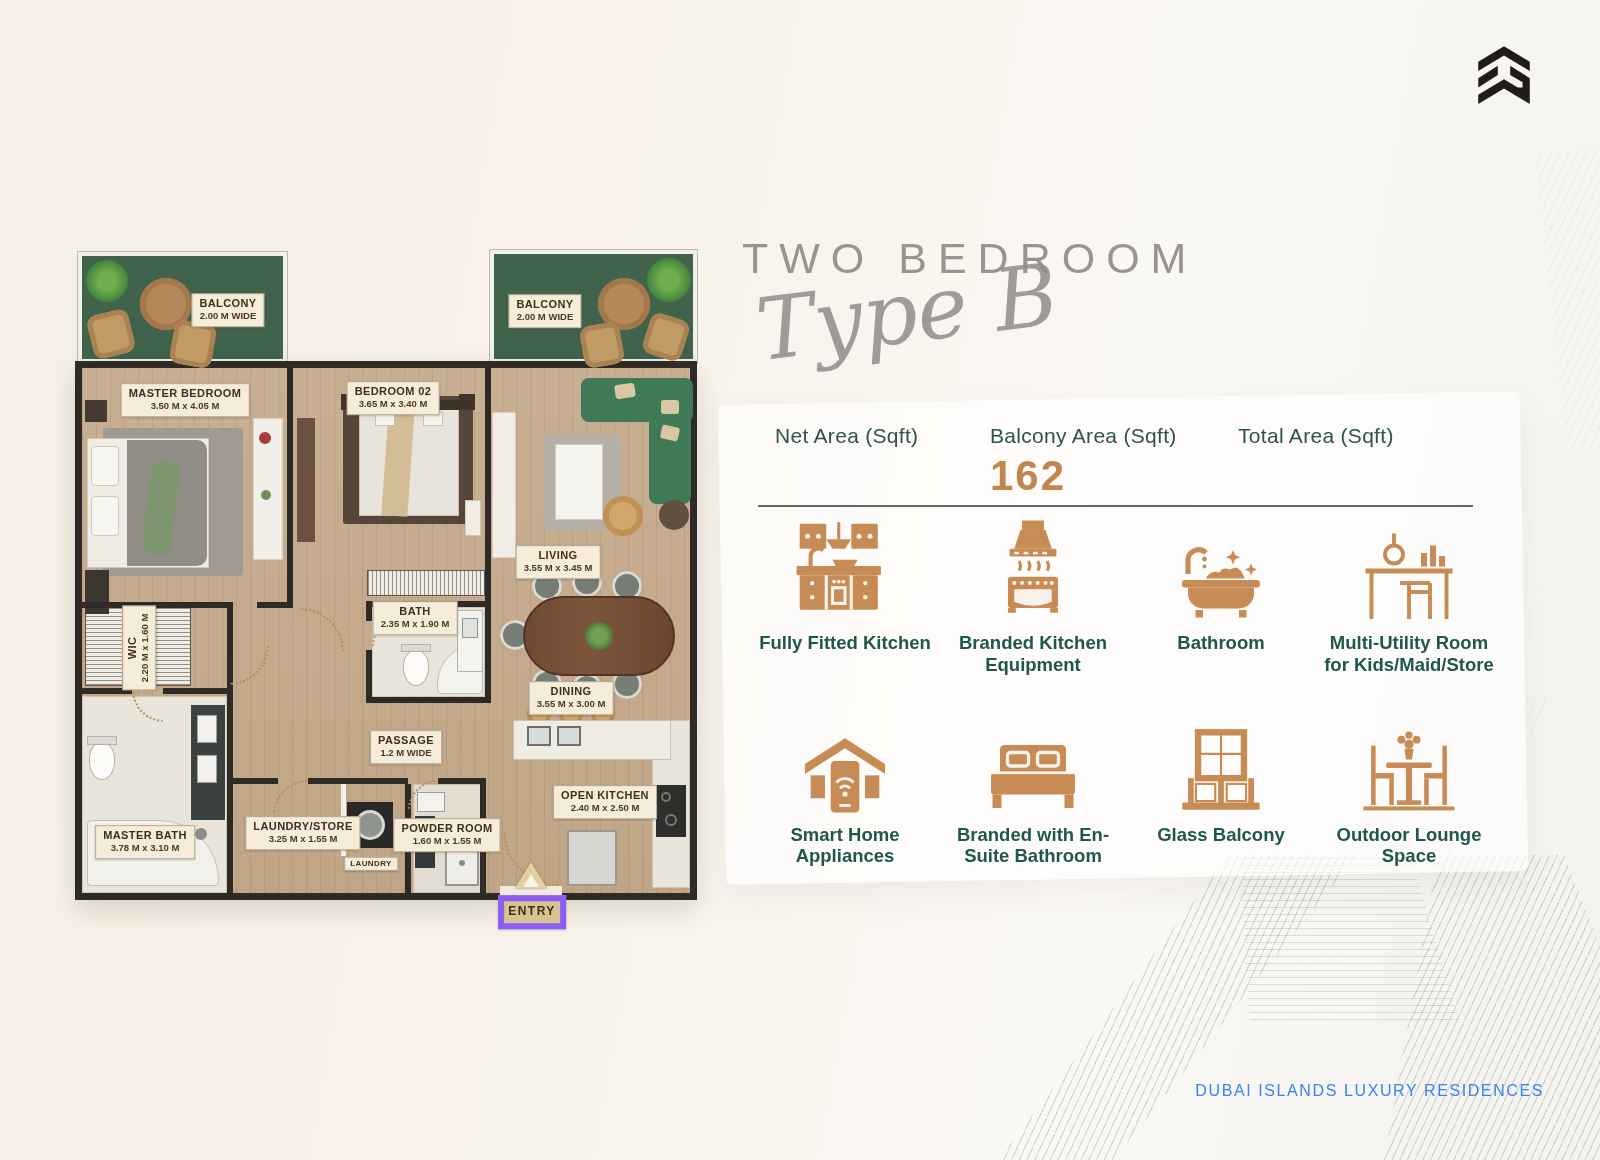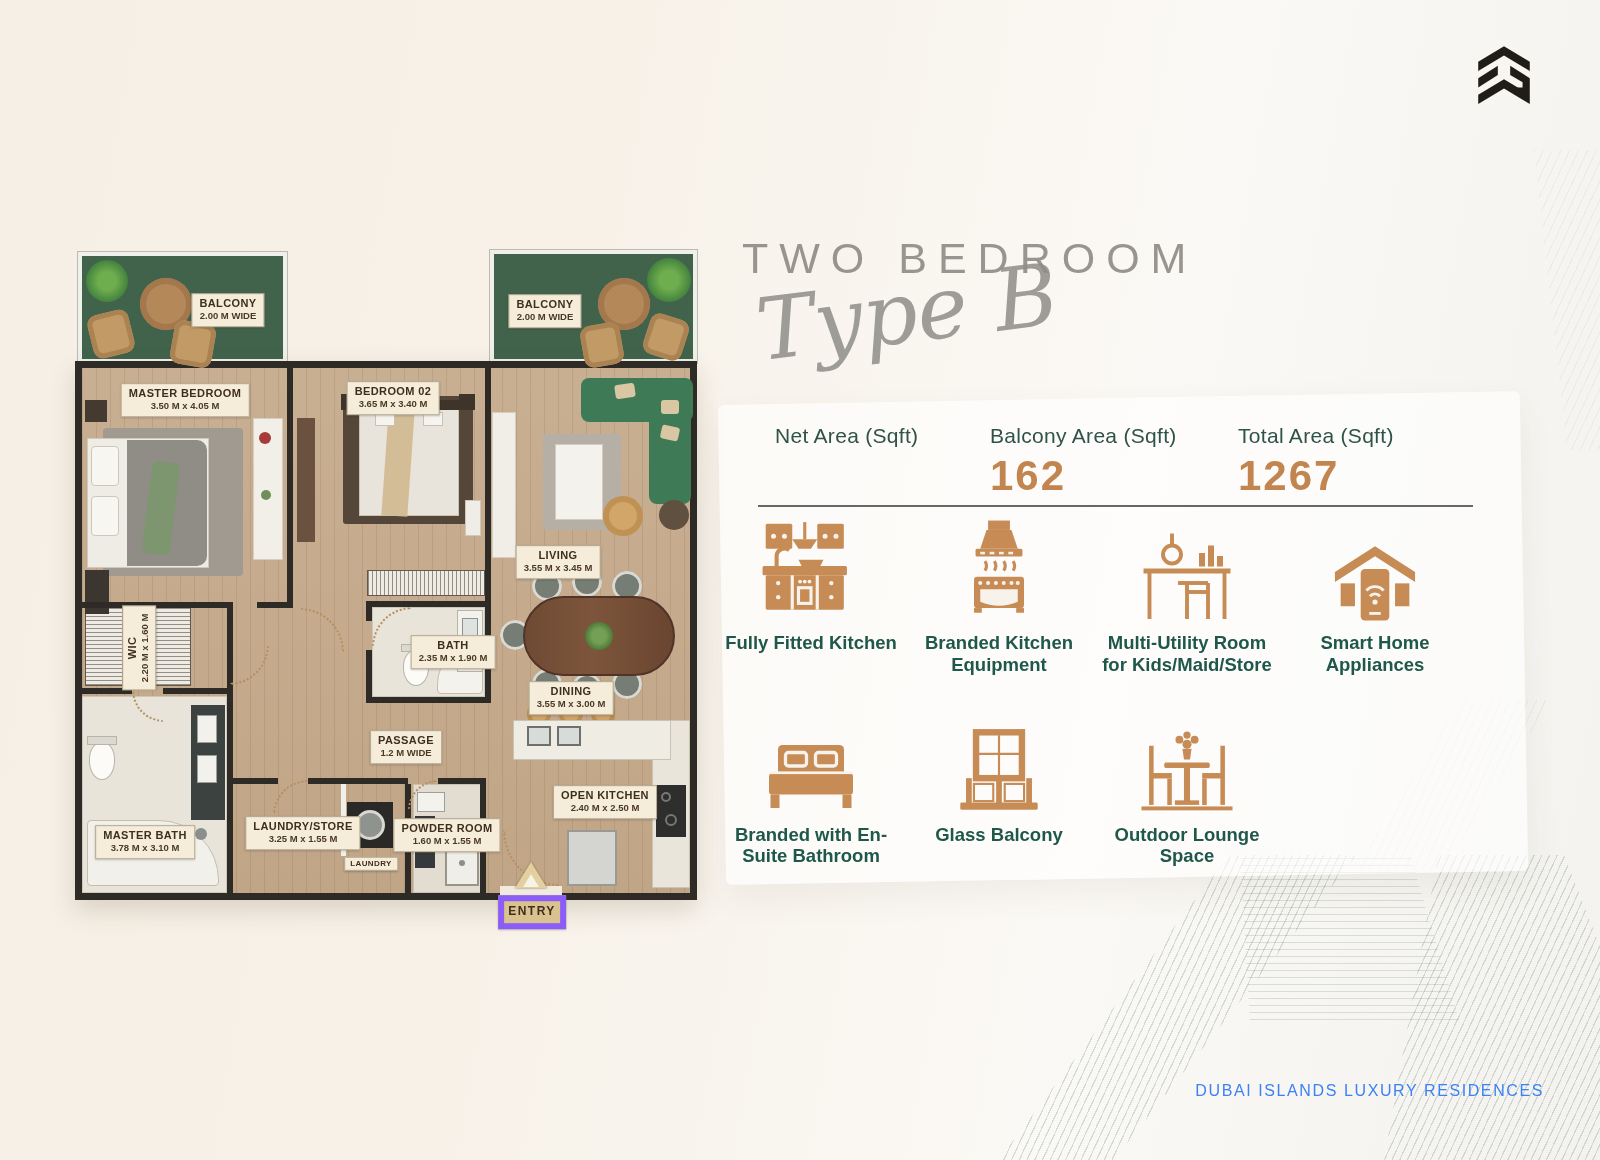--- a/index.html
+++ b/index.html
@@ -43,21 +43,21 @@
 
   
   .stats{ position:absolute; left:775px; top:424px; display:flex; }
   .stat{ min-width:215px; }
   .stat .lb{ font-size:21px; color:#2f5249; letter-spacing:.3px; }
   .stat .vl{ font-size:42px; font-weight:700; color:#c2854f; letter-spacing:2px; margin-top:4px; }
   .stat2{ min-width:248px; }
   .rule{ position:absolute; left:758px; top:505px; width:715px; height:2px; background:#4c4c49; opacity:.85; }
 
   
-  .features{ position:absolute; left:718px; top:510px; display:grid;
+  .features{ position:absolute; left:752px; top:510px; display:grid;
     grid-template-columns:repeat(4, 186px); column-gap:2px; row-gap:26px; }
   .feat{ text-align:center; }
   .feat .ic{ height:112px; display:flex; align-items:flex-end; justify-content:center; }
   .feat .tx{ margin-top:10px; font-size:18.5px; line-height:1.18; color:#1f584a; font-weight:600; }
 
   
   .plan{ position:absolute; left:75px; top:250px; width:625px; height:690px; }
   .abs{ position:absolute; }
   .balc{ background:#41634c; border:4px solid #eff0ea; box-shadow:0 0 0 1px #bdbab1; }
   .unit{ left:0; top:111px; width:622px; height:539px; border:7px solid #2e2b27;
@@ -117,21 +117,20 @@
 <div class="stats">
   <div class="stat">
     <div class="lb">Net Area (Sqft)</div>
   </div>
   <div class="stat stat2">
     <div class="lb">Balcony Area (Sqft)</div>
     <div class="vl">162</div>
   </div>
   <div class="stat">
     <div class="lb">Total Area (Sqft)</div>
-    <div class="vl">1267</div>
   </div>
 </div>
 <div class="rule"></div>
 
 <div class="features">
 
   <div class="feat">
     <div class="ic">
       <svg viewBox="0 0 64 64" width="100" height="106">
         <g fill="#c78c55">
@@ -197,20 +196,39 @@
         </g>
         <g fill="#c78c55">
             <rect x="16" y="57" width="5" height="3"></rect>
             <rect x="43" y="57" width="5" height="3"></rect>
           </g>
       </svg>
     </div>
     <div class="tx">Branded Kitchen Equipment</div>
   </div>
 
+  <div class="feat">
+    <div class="ic">
+      <svg viewBox="0 0 64 56" width="96" height="84">
+        <path d="M10 24 v-10 a7 7 0 0 1 12 -4" fill="none" stroke="#c78c55" stroke-width="3.4"></path>
+        <circle cx="21" cy="14" r="1.6" fill="#c78c55"></circle>
+          <circle cx="21" cy="19" r="1.3" fill="#c78c55"></circle>
+        <g fill="#c78c55">
+          <path d="M40 8 l1.4 3.4 3.4 1.4 -3.4 1.4 -1.4 3.4 -1.4 -3.4 -3.4 -1.4 3.4 -1.4 z"></path>
+          <path d="M52 17 l1.2 2.8 2.8 1.2 -2.8 1.2 -1.2 2.8 -1.2 -2.8 -2.8 -1.2 2.8 -1.2 z"></path>
+          <path d="M22 27 q3 -6 9 -4 q2 -4 7 -2 q5 -3 8 2 l2 4 z"></path>
+          <rect x="6" y="28" width="52" height="5" rx="2"></rect>
+          <path d="M10 33 h44 v4 a10 10 0 0 1 -10 10 h-24 a10 10 0 0 1 -10 -10 z"></path>
+          <rect x="15" y="48" width="5" height="5"></rect>
+            <rect x="44" y="48" width="5" height="5"></rect>
+        </g>
+      </svg>
+    </div>
+    <div class="tx">Bathroom</div>
+  </div>
 
   <div class="feat">
     <div class="ic">
       <svg viewBox="0 0 64 60" width="96" height="90">
         <g stroke="#c78c55" stroke-width="2.6" fill="none">
           <line x1="22" y1="1" x2="22" y2="9"></line>
             <circle cx="22" cy="15" r="6"></circle>
           <line x1="3" y1="26" x2="61" y2="26" stroke-width="3.4"></line>
           <line x1="7" y1="26" x2="7" y2="58"></line>
             <line x1="57" y1="26" x2="57" y2="58"></line>
@@ -468,21 +486,21 @@
     <div class="dm">3.65 M x 3.40 M</div>
   </div>
   <div class="chip" style="left:483px;top:312px;">
     <div class="nm">LIVING</div>
     <div class="dm">3.55 M x 3.45 M</div>
   </div>
   <div class="chip rot" style="left:64px;top:398px;">
     <div class="nm">WIC</div>
     <div class="dm">2.20 M x 1.60 M</div>
   </div>
-  <div class="chip" style="left:340px;top:402px;margin-left:38px;">
+  <div class="chip" style="left:340px;top:368px;">
     <div class="nm">BATH</div>
     <div class="dm">2.35 M x 1.90 M</div>
   </div>
   <div class="chip" style="left:496px;top:448px;">
     <div class="nm">DINING</div>
     <div class="dm">3.55 M x 3.00 M</div>
   </div>
   <div class="chip" style="left:331px;top:497px;">
     <div class="nm">PASSAGE</div>
     <div class="dm">1.2 M WIDE</div>

